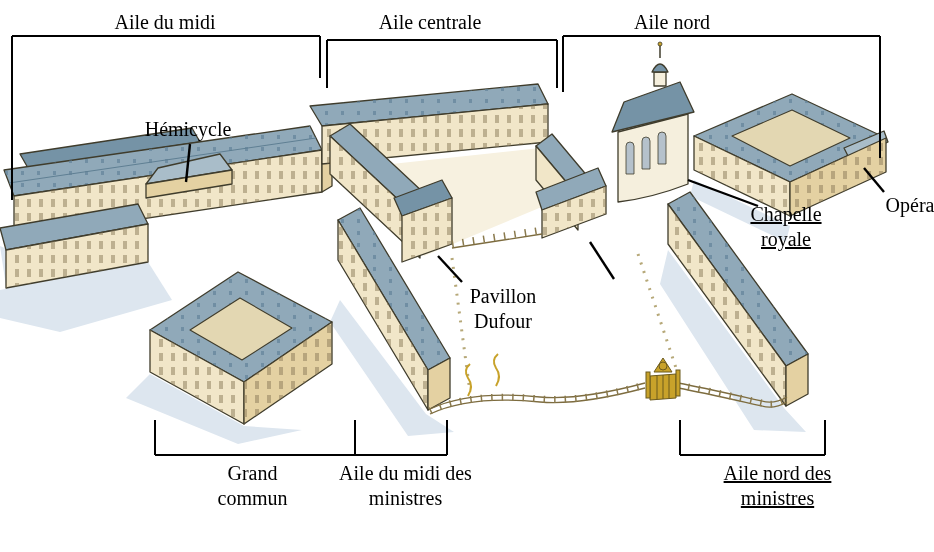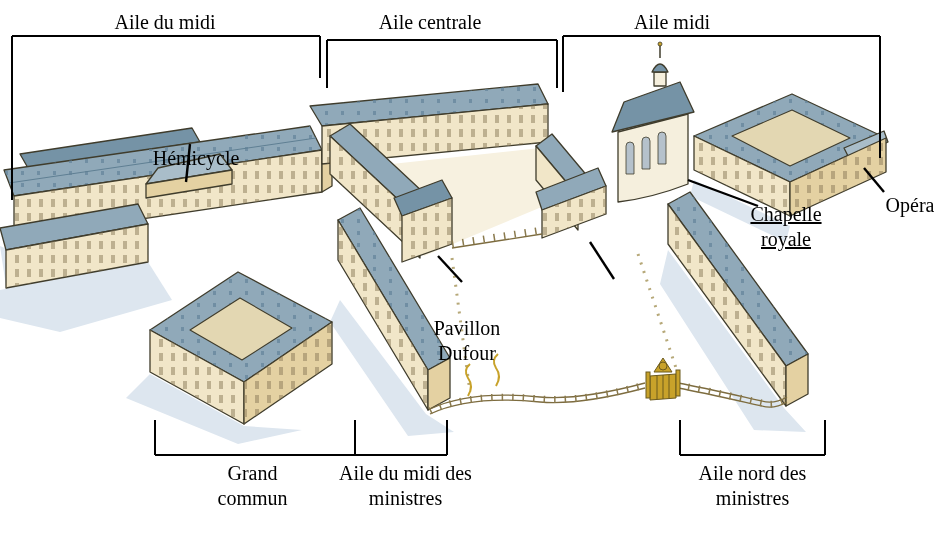--- a/index.html
+++ b/index.html
@@ -199,30 +199,30 @@
       <path class="ptr" d="M884 192 L864 168"></path>
       <path class="ptr" d="M462 282 L438 256"></path>
       <path class="ptr" d="M614 279 L590 242"></path>
     </g>
   </svg>
 
   <div class="label" style="left:350px;top:10px;width:160px;">Aile centrale</div>
 
   <div class="label" style="left:85px;top:10px;width:160px;">Aile du midi</div>
 
-  <div class="label" style="left:592px;top:10px;width:160px;">Aile midi</div>
-
-  <div class="label" style="left:116px;top:117px;width:160px;margin-top:29px;">Hémicycle</div>
+  <div class="label" style="left:592px;top:10px;width:160px;">Aile nord</div>
+
+  <div class="label" style="left:108px;top:117px;width:160px;">Hémicycle</div>
 
   <div class="label" style="left:726px;top:202px;width:120px;text-decoration:underline;">Chapelle royale</div>
 
   <div class="label" style="left:864px;top:193px;width:92px;">Opéra</div>
 
-  <div class="label" style="left:410px;top:284px;width:114px;margin-top:32px;">Pavillon Dufour</div>
+  <div class="label" style="left:446px;top:284px;width:114px;">Pavillon Dufour</div>
 
 
   <div class="label" style="left:205px;top:461px;width:95px;">Grand commun</div>
 
   <div class="label" style="left:338px;top:461px;width:135px;">Aile du midi des ministres</div>
 
-  <div class="label" style="left:685px;top:461px;width:135px;">Aile nord des ministres</div>
+  <div class="label" style="left:710px;top:461px;width:135px;text-decoration:underline;">Aile nord des ministres</div>
 
 </div>
 
 </body></html>

